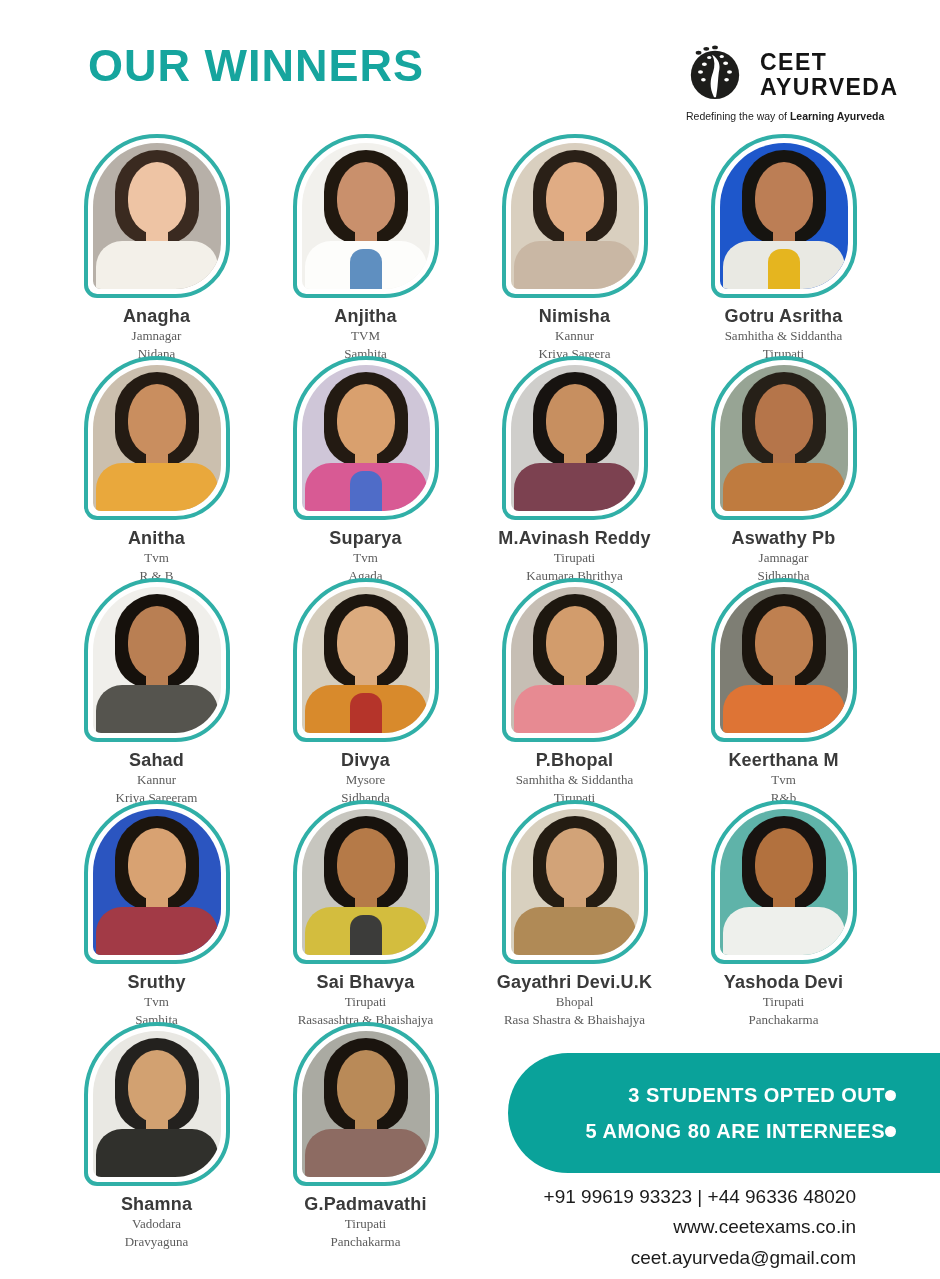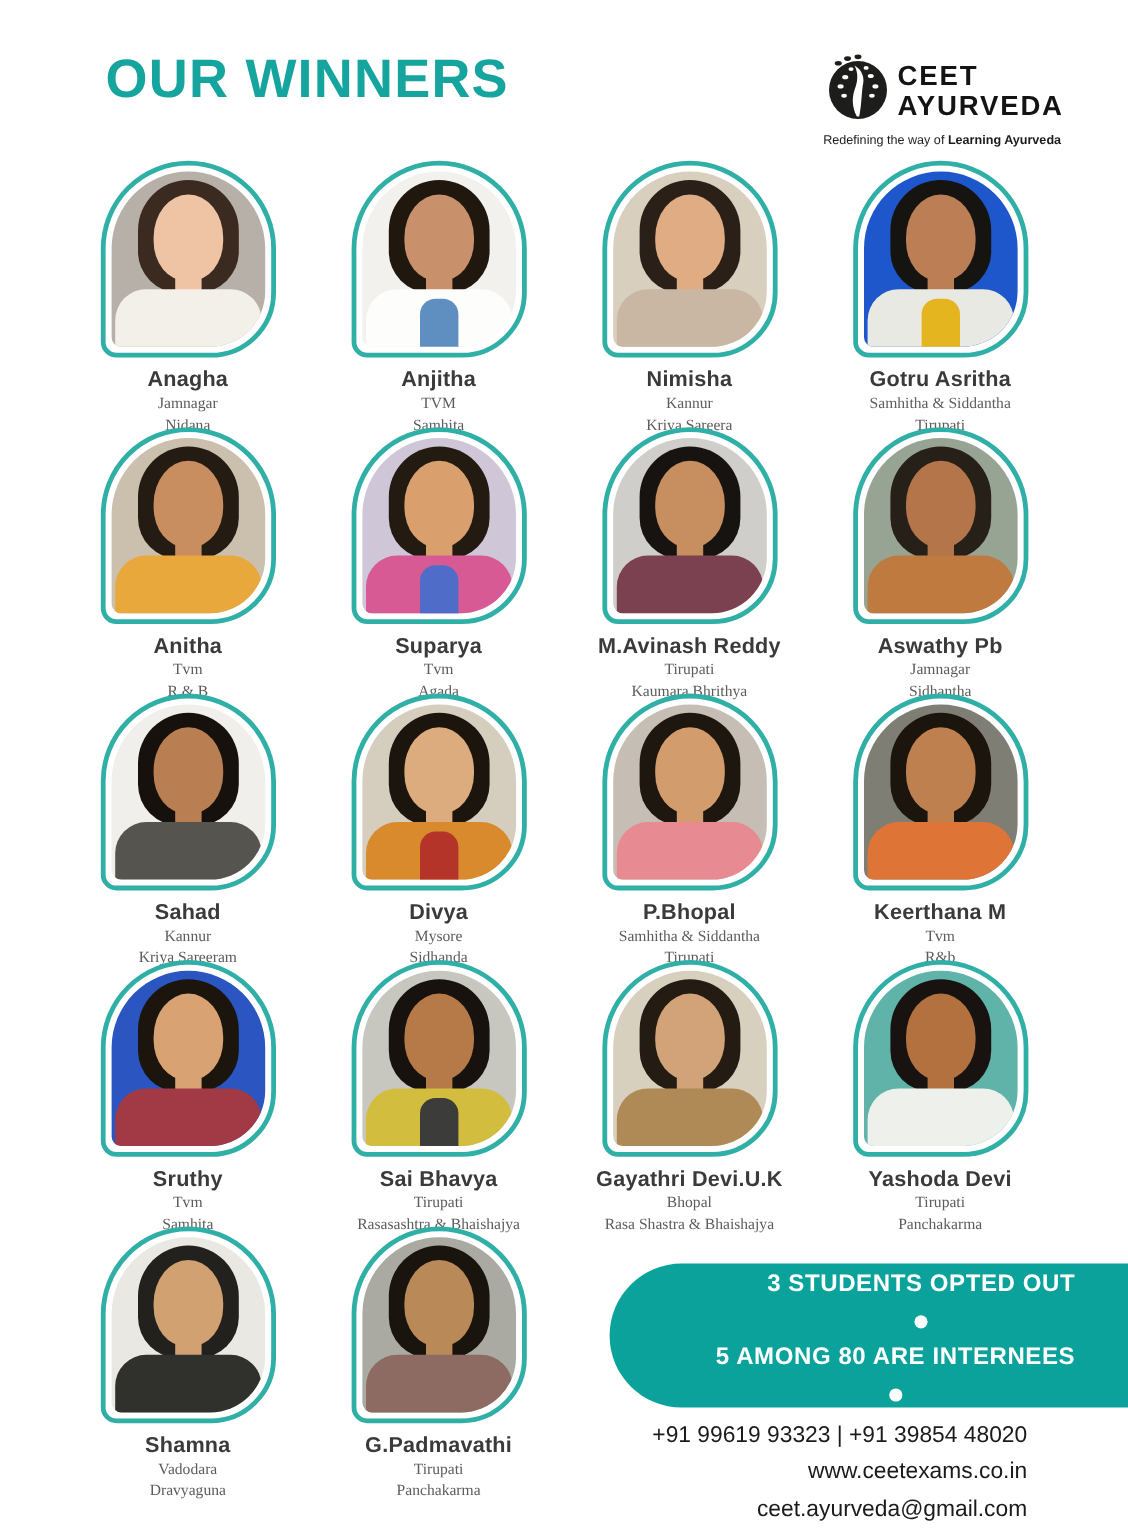--- a/index.html
+++ b/index.html
@@ -12,21 +12,21 @@
   body{font-family:"Liberation Sans",sans-serif;}
   .page{position:relative;width:940px;height:1279px;background:#ffffff;overflow:hidden;margin:16px auto;}
 
   
   .header{position:absolute;left:88px;top:26px;}
   .title{font-size:45px;font-weight:800;letter-spacing:1px;color:var(--accent);line-height:1.05;}
   .subtitle{font-size:18px;font-weight:700;letter-spacing:.4px;color:#3b3b3b;margin-top:4px;}
 
   
   .logo{position:absolute;top:28px;right:48px;width:206px;}
-  .logo-row{display:flex;align-items:center;gap:4px;}
+  .logo-row{display:flex;align-items:center;gap:16px;}
   .logo-names{font-size:23px;font-weight:700;letter-spacing:1.5px;color:#141414;line-height:1.08;}
   .logo-tagline{font-size:10.5px;color:#1c1c1c;margin-top:4px;white-space:nowrap;}
   .logo-tagline b{font-weight:700;}
 
   
   .grid{position:absolute;left:52px;top:118px;width:836px;display:grid;
         grid-template-columns:repeat(4,1fr);grid-auto-rows:222px;}
   .card{display:flex;flex-direction:column;align-items:center;}
   .frame{width:146px;height:164px;border:4px solid var(--frame);
          border-radius:78px 78px 58px 14px;padding:5px;background:#fff;flex:0 0 auto;}
@@ -43,22 +43,22 @@
   .av-inner{position:absolute;left:50%;bottom:-10px;width:32px;height:50px;margin-left:-16px;
             background:var(--inner,transparent);border-radius:13px 13px 0 0;}
   .s-name{margin-top:8px;font-size:18px;font-weight:700;color:#3a3a3a;letter-spacing:.2px;text-align:left;}
   .s-line{font-size:13px;color:#5c5c5c;line-height:1.4;text-align:center;font-family:Liberation Serif, serif;}
 
   
   .stats-box{position:absolute;top:1037px;right:0;width:432px;height:120px;
              background:var(--boxbg);border-radius:60px 0 0 60px;
              display:flex;flex-direction:column;justify-content:center;
              align-items:flex-end;padding-right:44px;gap:13px;}
-  .stat-line{display:flex;align-items:center;gap:14px;color:#fff;
-             font-size:20px;font-weight:700;letter-spacing:.5px;flex-direction:column;}
+  .stat-line{display:flex;align-items:center;color:#fff;
+             font-size:20px;font-weight:700;letter-spacing:.5px;}
   .stat-bullet{width:11px;height:11px;border-radius:50%;background:#fff;flex:0 0 auto;}
 
   
   .contact{position:absolute;top:1166px;right:84px;text-align:right;
            font-size:19px;color:#1b1b1b;line-height:1.6;}
 
   
   .bottom-strip{position:absolute;left:0;right:0;bottom:0;height:11px;background:#e9ebec;}
 </style>
 </head>
@@ -374,19 +374,19 @@
       <span>3 STUDENTS OPTED OUT</span>
       <span class="stat-bullet"></span>
     </div>
     <div class="stat-line">
       <span>5 AMONG 80 ARE INTERNEES</span>
       <span class="stat-bullet"></span>
     </div>
   </div>
 
   <div class="contact">
-    <div>+91 99619 93323 | +91 39854 48020</div>
+    <div>+91 99619 93323 | +44 96336 48020</div>
     <div>www.ceetexams.co.in</div>
     <div>ceet.ayurveda@gmail.com</div>
   </div>
 
   <div class="bottom-strip"></div>
 </div>
 
 </body></html>

